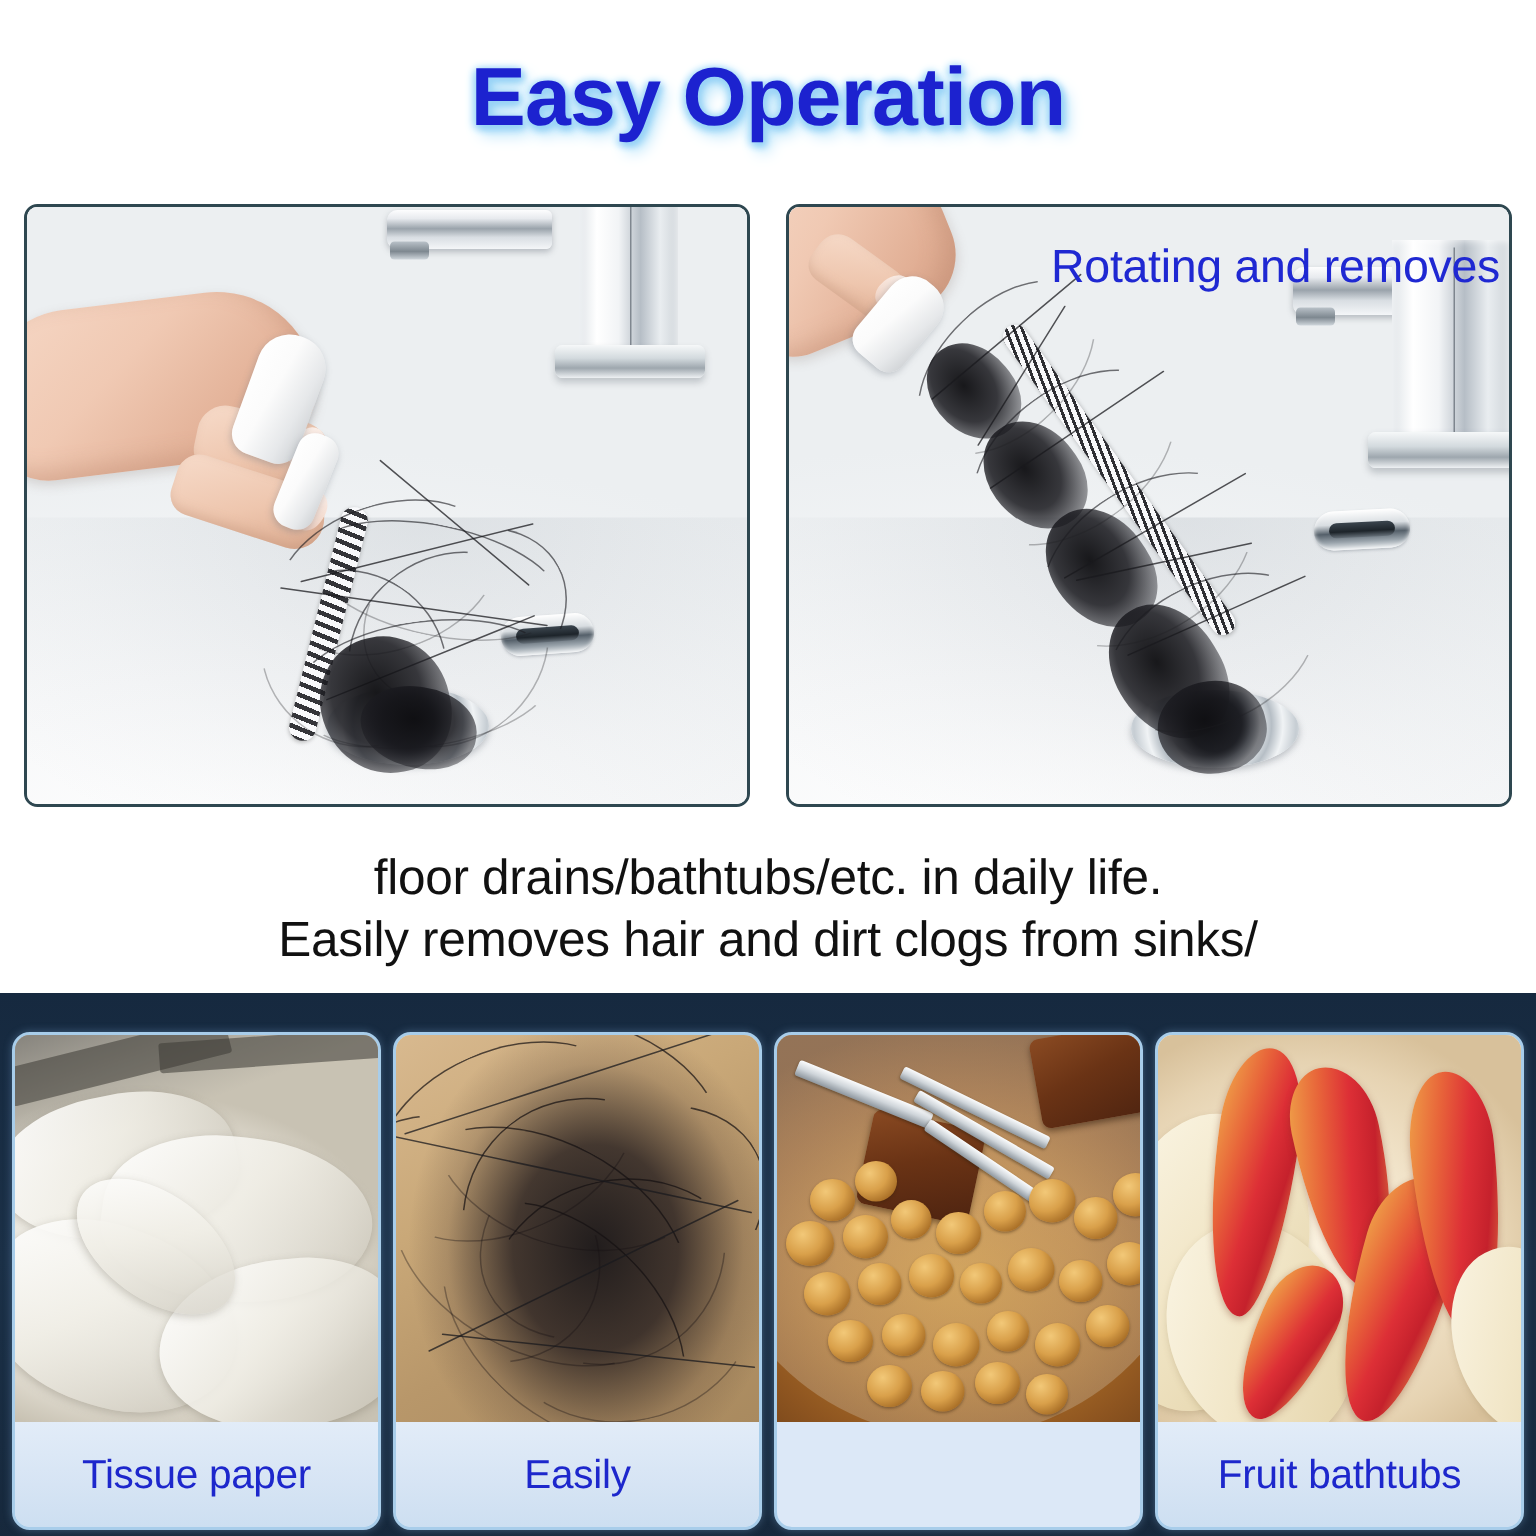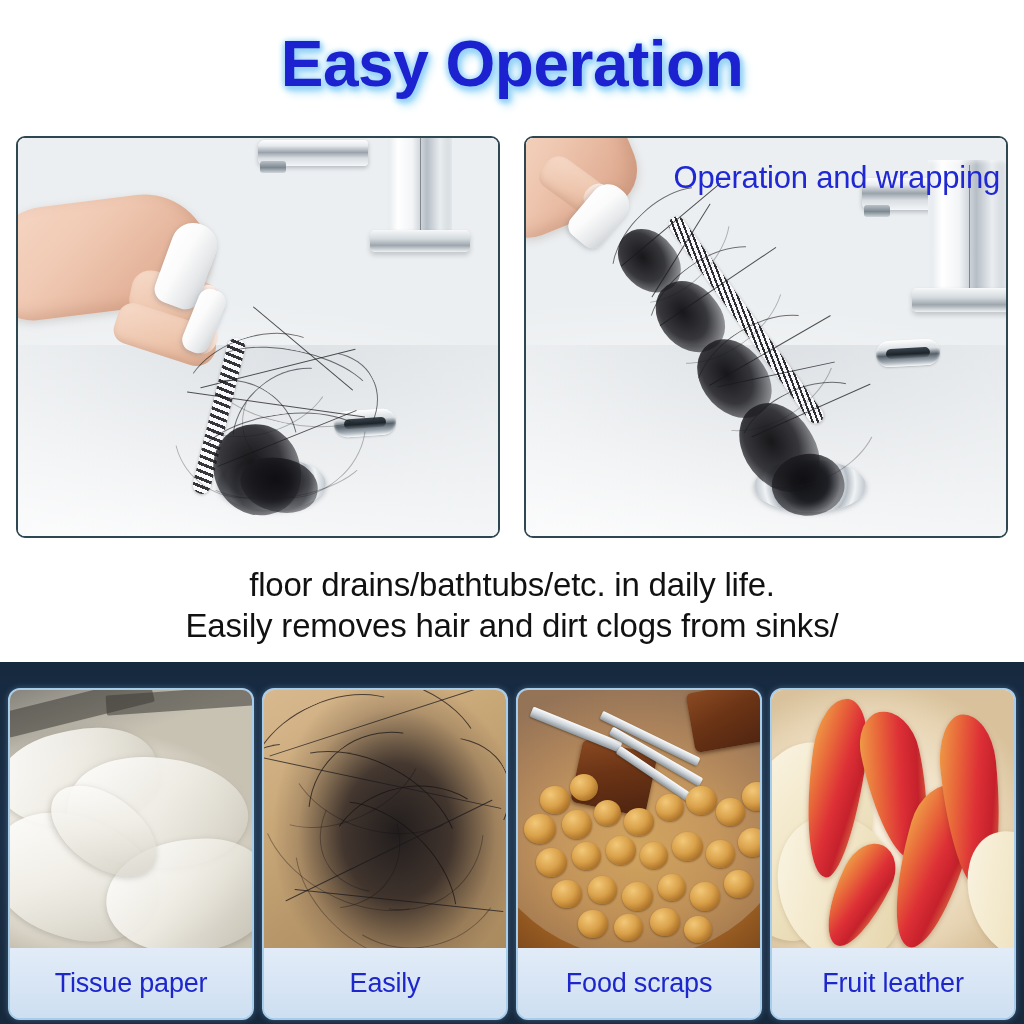--- a/index.html
+++ b/index.html
@@ -20,21 +20,21 @@
     position: absolute;
     left: 0; top: 0;
     width: 1024px;
     height: 128px;
     display: flex;
     align-items: center;
     justify-content: center;
     background: #ffffff;
   }
   .title {
-    font-size: 64px;
+    font-size: 55px;
     font-weight: bold;
     color: #1c22cf;
     letter-spacing: -0.5px;
     line-height: 1;
     text-shadow:
        0 0 6px #9fd6f7,
        2px 3px 5px #8fcef5,
        4px 6px 10px #a9def9,
       -2px 2px 6px #b9e4fa;
     white-space: nowrap;
@@ -429,21 +429,21 @@
       <div class="wisp" style="left:92px; top:126px; width:152px; height:96px; transform:rotate(-32deg);"></div>
       <div class="wisp" style="left:138px; top:190px; width:146px; height:92px; transform:rotate(-26deg);"></div>
       <div class="strand" style="left:10px; top:26px; width:130px; height:1px; transform:rotate(-40deg);"></div>
       <div class="strand" style="left:52px; top:88px; width:140px; height:1px; transform:rotate(-34deg);"></div>
       <div class="strand" style="left:104px; top:152px; width:140px; height:1px; transform:rotate(-30deg);"></div>
       <div class="strand" style="left:150px; top:212px; width:130px; height:1px; transform:rotate(-24deg);"></div>
       <div class="strand" style="left:30px; top:52px; width:110px; height:1px; transform:rotate(-58deg);"></div>
       <div class="strand" style="left:120px; top:176px; width:120px; height:1px; transform:rotate(-12deg);"></div>
     </div>
 
-    <div class="panel-caption">Operation and wrapping</div>
+    <div class="panel-caption">Rotating and removes</div>
   </div>
 </div>
 
 <div class="subcaption">
   <div class="line">floor drains/bathtubs/etc. in daily life.</div>
   <div class="line">Easily removes hair and dirt clogs from sinks/</div>
 </div>
 
 <div class="strip">
 
@@ -511,31 +511,30 @@
       <div class="chickpea" style="left:70px; top:186px; width:29px; height:28px;"></div>
       <div class="chickpea" style="left:104px; top:192px; width:31px; height:29px;"></div>
       <div class="chickpea" style="left:140px; top:184px; width:28px; height:27px;"></div>
       <div class="chickpea" style="left:172px; top:192px; width:30px; height:29px;"></div>
       <div class="chickpea" style="left:206px; top:180px; width:29px; height:28px;"></div>
       <div class="chickpea" style="left:60px; top:220px; width:30px; height:28px;"></div>
       <div class="chickpea" style="left:96px; top:224px; width:29px; height:27px;"></div>
       <div class="chickpea" style="left:132px; top:218px; width:30px; height:28px;"></div>
       <div class="chickpea" style="left:166px; top:226px; width:28px; height:27px;"></div>
     </div>
-    <div class="card-label">Food scraps</div>
   </div>
 
   <div class="card">
     <div class="card-photo">
       <div class="ph-fruit"></div>
       <div class="peel-pale" style="left:-34px; top:52px; width:132px; height:200px; border-radius:50% 46% 54% 50%; transform:rotate(10deg);"></div>
       <div class="peel-pale" style="left:8px; top:124px; width:120px; height:150px; border-radius:48% 52% 46% 54%; transform:rotate(-16deg);"></div>
       <div class="peel" style="left:36px; top:8px; width:54px; height:180px; border-radius:52% 48% 44% 56% / 30% 32% 68% 70%; transform:rotate(8deg);"></div>
       <div class="peel" style="left:96px; top:20px; width:58px; height:150px; border-radius:46% 54% 50% 50% / 26% 30% 70% 74%; transform:rotate(-12deg);"></div>
       <div class="peel" style="left:128px; top:92px; width:62px; height:168px; border-radius:54% 46% 48% 52% / 28% 34% 66% 72%; transform:rotate(16deg);"></div>
       <div class="peel" style="left:172px; top:24px; width:56px; height:176px; border-radius:48% 52% 52% 48% / 30% 28% 72% 70%; transform:rotate(-6deg);"></div>
       <div class="peel" style="left:62px; top:150px; width:50px; height:110px; border-radius:50% 50% 46% 54% / 32% 30% 70% 68%; transform:rotate(26deg);"></div>
       <div class="peel-pale" style="left:198px; top:140px; width:90px; height:130px; border-radius:52% 48% 50% 50%; transform:rotate(-20deg);"></div>
     </div>
-    <div class="card-label">Fruit leather</div>
+    <div class="card-label">Fruit bathtubs</div>
   </div>
 
 </div>
 
 </body></html>

